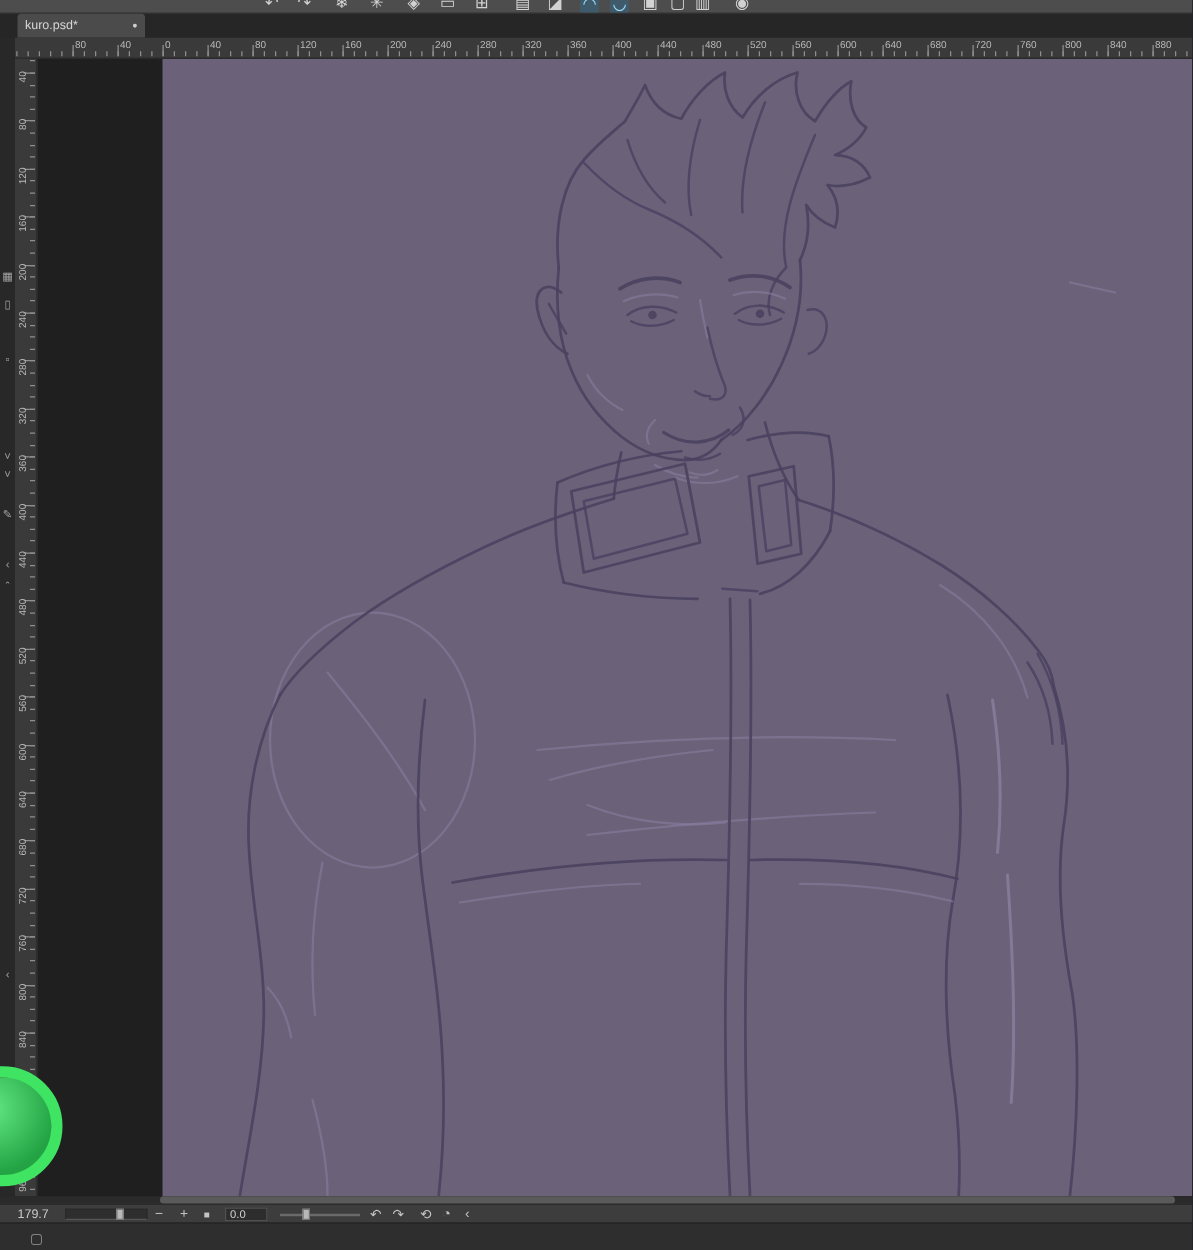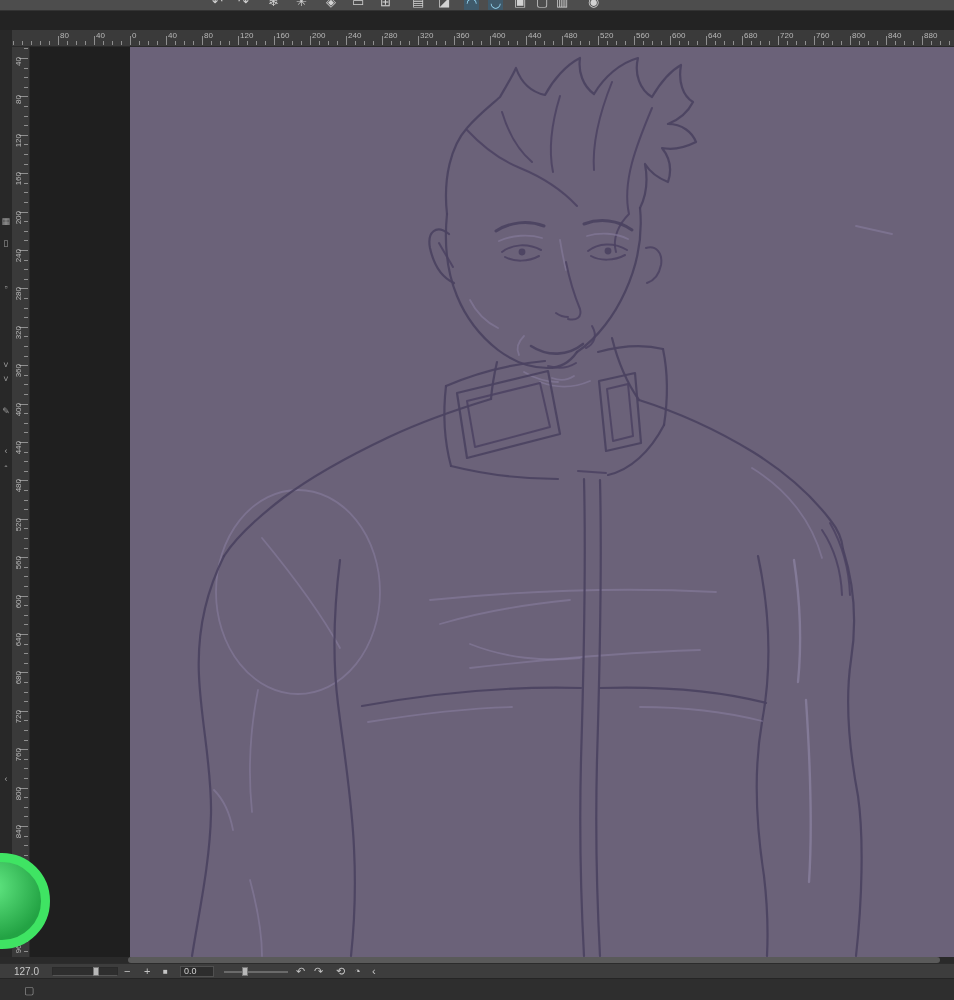--- a/index.html
+++ b/index.html
@@ -80,20 +80,26 @@
       <span class="tt-icon" style="left: 412px;">▤</span>
       <span class="tt-icon" style="left: 438px;">◪</span>
       <span class="tt-icon active" style="left: 464px;">◠</span>
       <span class="tt-icon active" style="left: 488px;">◡</span>
       <span class="tt-icon" style="left: 514px;">▣</span>
       <span class="tt-icon" style="left: 536px;">▢</span>
       <span class="tt-icon" style="left: 556px;">▥</span>
       <span class="tt-icon" style="left: 588px;">◉</span>
     </div>
 
+  <div class="tab-bar">
+    <div class="doc-tab">
+      <span class="tab-label">kuro.psd*</span>
+      <span class="tab-dot">●</span>
+    </div>
+  </div>
 
   <div class="ruler-corner"></div>
   <div class="h-ruler">
       <i class="tick minor" style="left: 1px;"></i>
       <i class="tick minor" style="left: 10px;"></i>
       <i class="tick minor" style="left: 19px;"></i>
       <i class="tick minor" style="left: 28px;"></i>
       <i class="tick minor" style="left: 37px;"></i>
       <i class="tick minor" style="left: 46px;"></i>
       <i class="tick minor" style="left: 55px;"></i>
@@ -504,21 +510,21 @@
     </div>
   </div>
 
   <div class="color-wheel-peek"></div>
 
   <div class="h-scrollbar">
     <div class="thumb"></div>
   </div>
 
   <div class="status-bar">
-    <span class="sb-text" style="left:14px">127.0</span>
+    <span class="sb-text" style="left:14px">179.7</span>
     <div class="sb-slider trough" style="left:52px;width:66px">
       <div class="sb-thumb" style="left: 62%;"></div>
     </div>
     <span class="sb-btn" style="left:124px">−</span>
     <span class="sb-btn" style="left:144px">+</span>
     <span class="sb-btn" style="left:163px;font-size:8px;top:3px">■</span>
     <span class="sb-valuebox" style="left:180px">0.0</span>
     <div class="sb-slider line" style="left:224px;width:64px">
       <div class="sb-thumb" style="left: 28%;"></div>
     </div>

